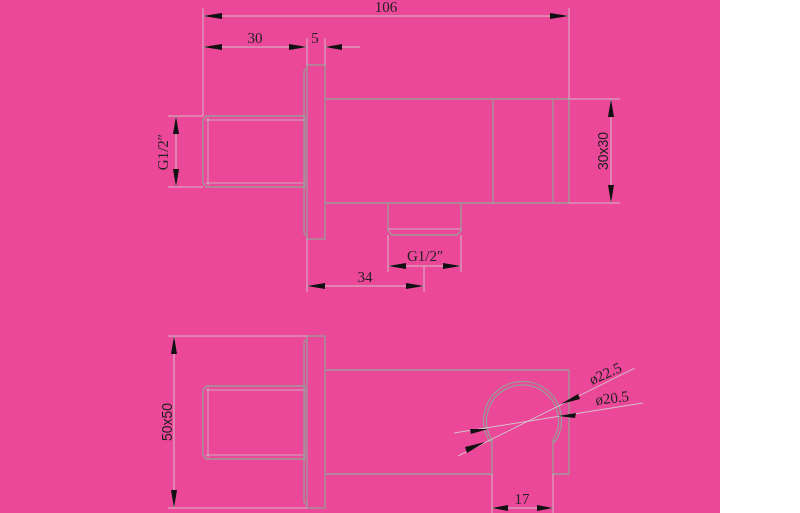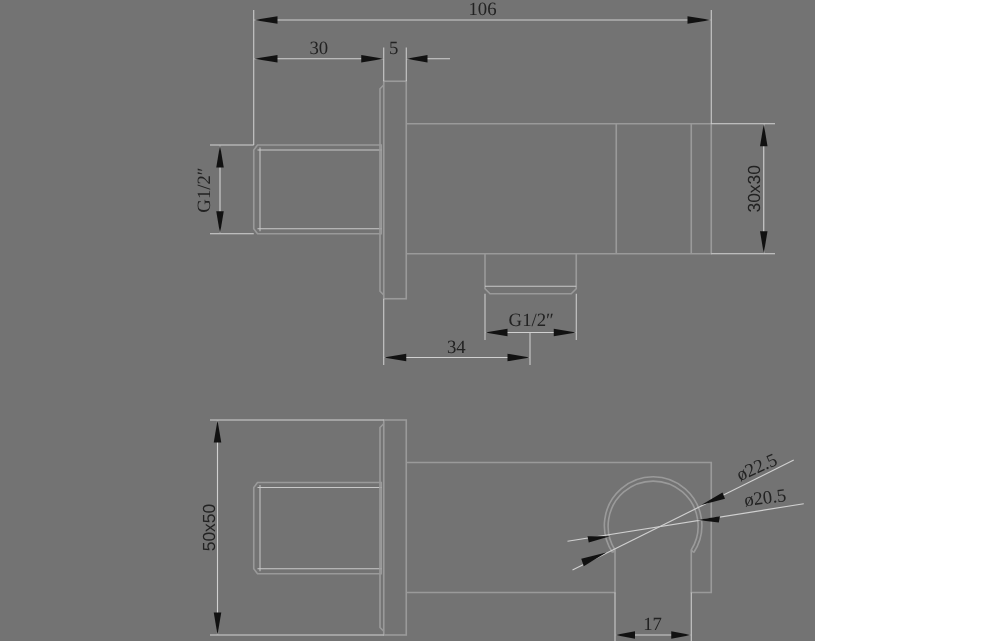--- a/index.html
+++ b/index.html
@@ -1,16 +1,16 @@
 <!DOCTYPE html>
 <html><head>
 <meta charset="utf-8">
 <style>
   html, body { margin: 0; padding: 0; background: #ffffff; }
-  #canvas { position: relative; width: 652px; height: 513px; overflow: hidden; background: #737373; }
+  #canvas { position: relative; width: 720px; height: 513px; overflow: hidden; background: #ec4899; }
   svg { position: absolute; left: 0; top: 0; }
   .part { fill: none; stroke: #9a9a9a; stroke-width: 1.3; }
   .thin { fill: none; stroke: #c8c8c8; stroke-width: 0.8; }
   .ext { fill: none; stroke: #d4d4d4; stroke-width: 0.8; }
   .dim { fill: none; stroke: #d0d0d0; stroke-width: 0.9; }
   .arrow { fill: #111111; stroke: none; }
   .lbl { font-family: "Liberation Serif", "DejaVu Serif", serif; font-size: 15px; fill: #222222; }
   .lbl-sans { font-family: "Liberation Sans", "DejaVu Sans", sans-serif; font-size: 14px; fill: #222222; }
 </style>
 </head>

